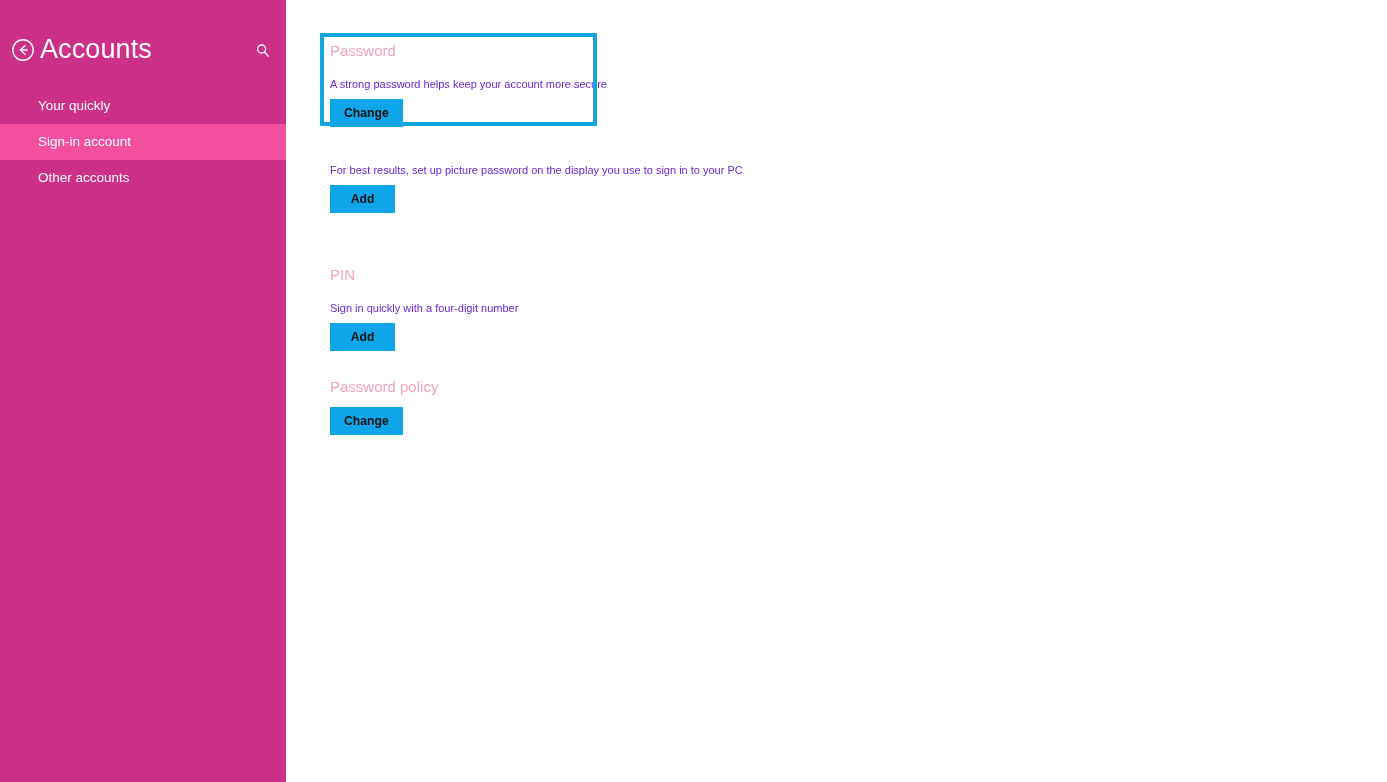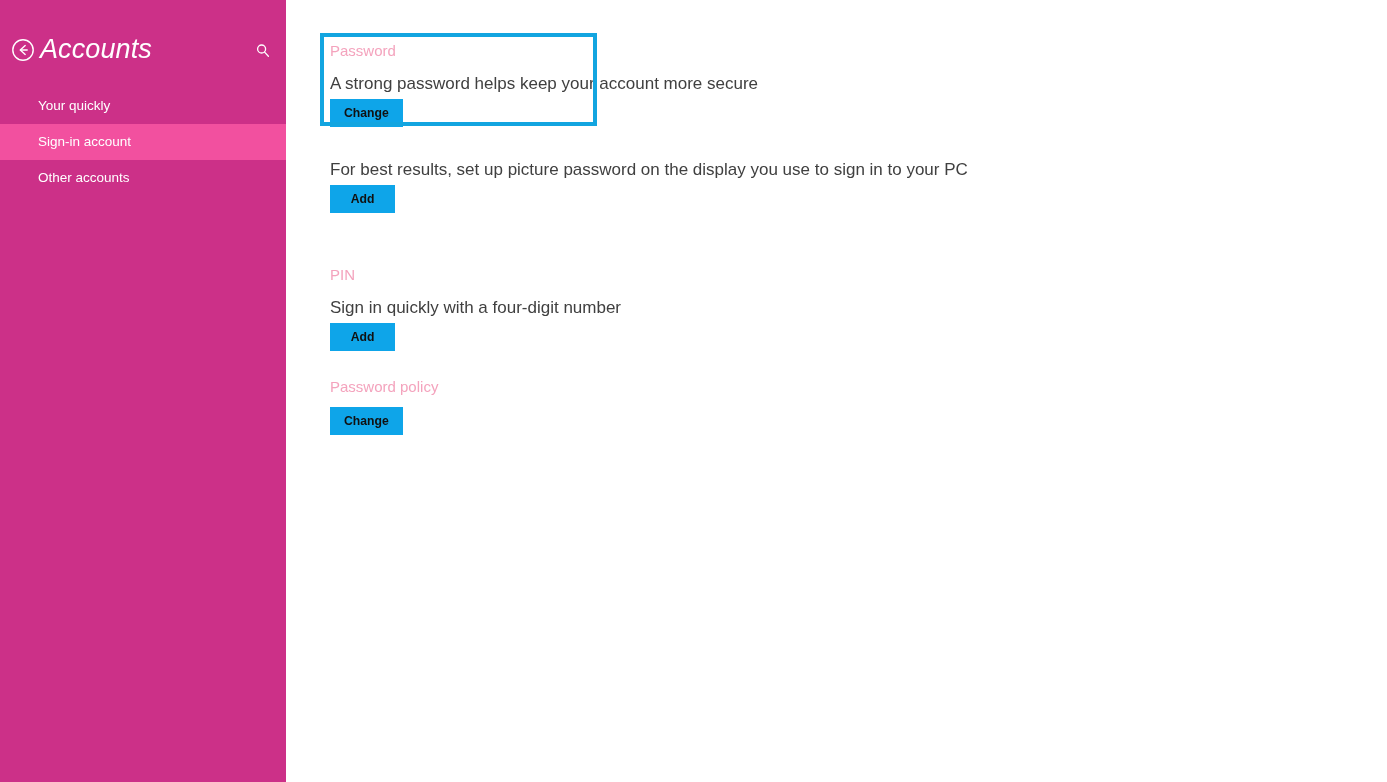--- a/index.html
+++ b/index.html
@@ -55,21 +55,20 @@
   .page-title {
     position: absolute;
     left: 40px;
     top: 0px;
     font-size: 27px;
     font-weight: 300;
     color: #ffffff;
     letter-spacing: 0.1px;
     line-height: 38px;
     white-space: nowrap;
-    font-style: italic;
   }
 
   .search-button {
     position: absolute;
     right: 13px;
     top: 11px;
     width: 20px;
     height: 20px;
     cursor: pointer;
   }
@@ -116,23 +115,23 @@
   }
   .section-heading {
     font-size: 15px;
     font-weight: 300;
     color: #f4a3bd;
     line-height: 26px;
     margin: 0 0 0 0;
     white-space: nowrap;
   }
   .section-desc {
-    font-size: 17px;
+    font-size: 11px;
     font-weight: 400;
-    color: #404040;
+    color: #6d28d9;
     line-height: 16px;
     margin: 12px 0 0 0;
     white-space: nowrap;
   }
   .section-button {
     display: inline-block;
     margin-top: 7px;
     min-width: 65px;
     height: 28px;
     line-height: 22px;

